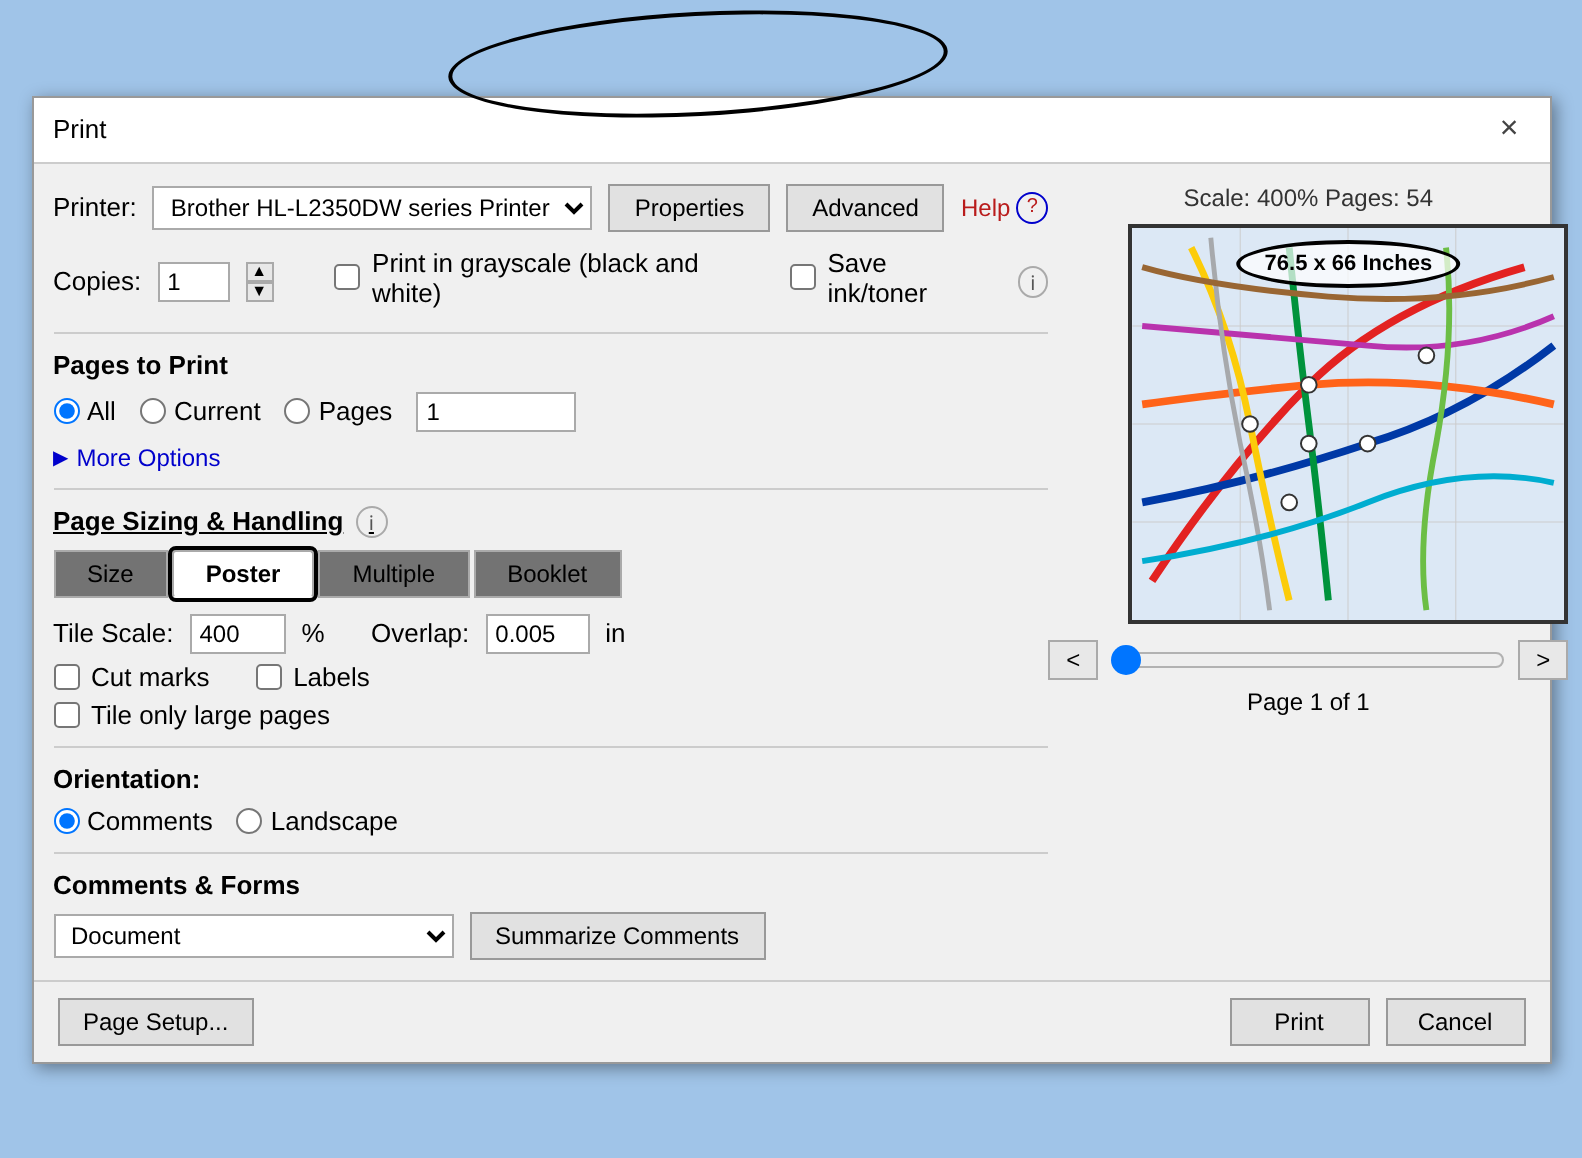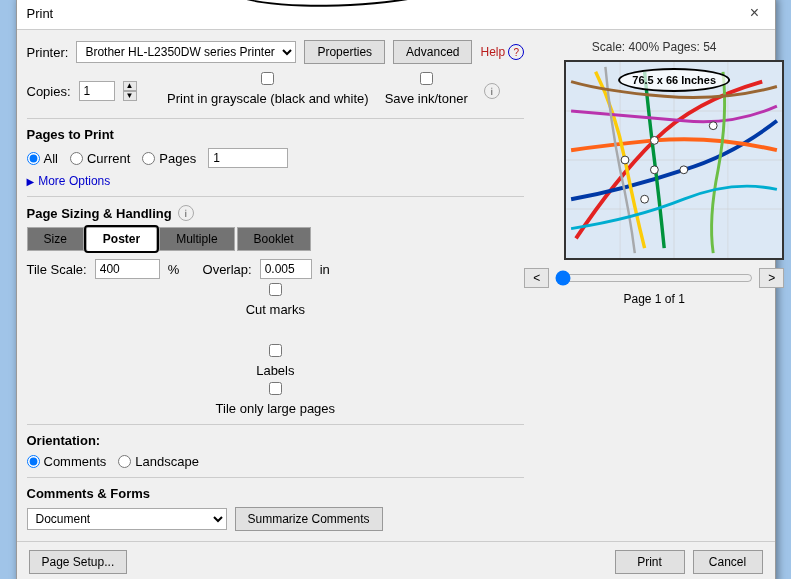--- a/index.html
+++ b/index.html
@@ -105,32 +105,32 @@
     .radio-row {
       display: flex;
       align-items: center;
       gap: 4px;
     }
     .checkbox-row {
       display: flex;
       align-items: center;
       gap: 6px;
       margin-bottom: 4px;
-      flex-direction: column;
     }
     .divider {
       border: none;
       border-top: 1px solid #ccc;
       margin: 8px 0;
     }
     .page-sizing-header {
       display: flex;
       align-items: center;
       gap: 6px;
       margin-bottom: 6px;
+      text-decoration: underline;
     }
     .tab-row {
       display: flex;
       gap: 2px;
       margin-bottom: 8px;
     }
     .tab-btn {
       padding: 4px 16px;
       font-size: 12px;
       border: 1px solid #aaa;
@@ -353,21 +353,21 @@
 
       <div class="tab-row">
         <button class="tab-btn">Size</button>
         <button class="tab-btn active poster-active">Poster</button>
         <button class="tab-btn">Multiple</button>
         <button class="tab-btn">Booklet</button>
       </div>
 
       <div class="tile-row">
         <label>Tile Scale:</label>
-        <input type="text" style="width: 65px;" value="400">
+        <input type="text" style="width: 48px;" value="400">
         <label>%</label>
         &nbsp;&nbsp;
         <label>Overlap:</label>
         <input type="text" style="width: 52px;" value="0.005">
         <label>in</label>
       </div>
 
       <div class="checkbox-row">
         <input type="checkbox" style="">
         <label>Cut marks</label>

